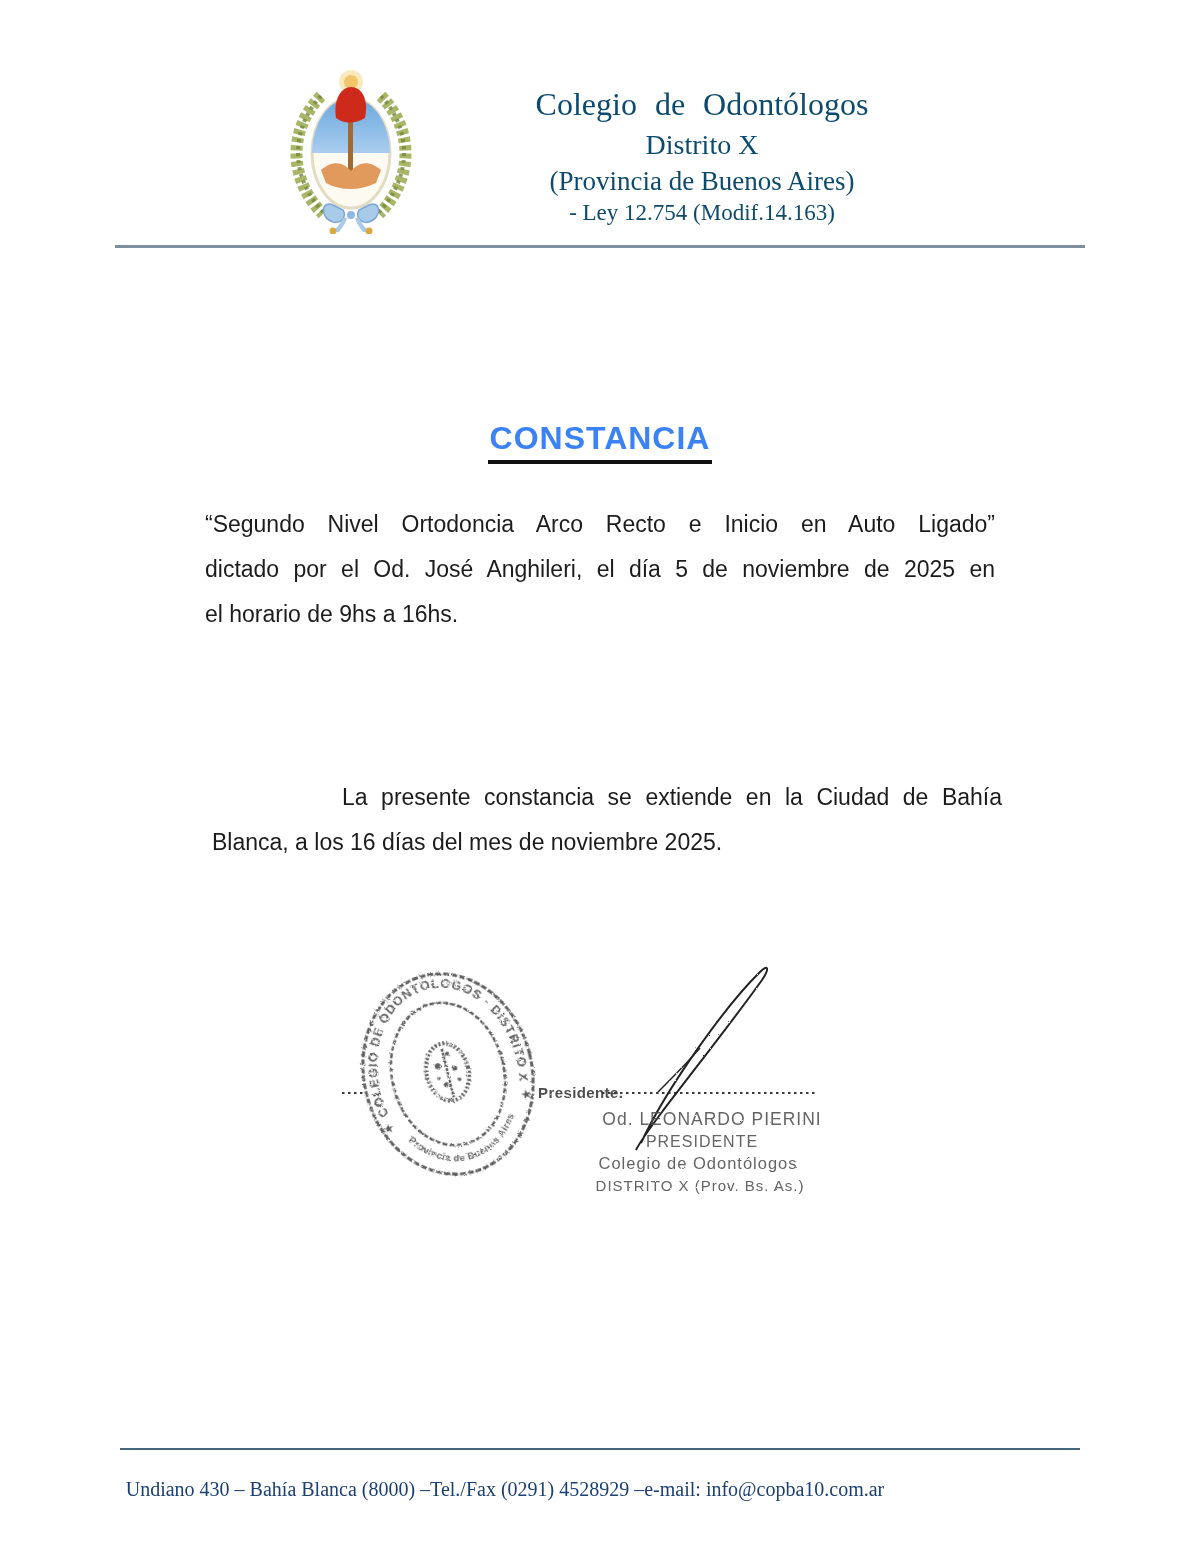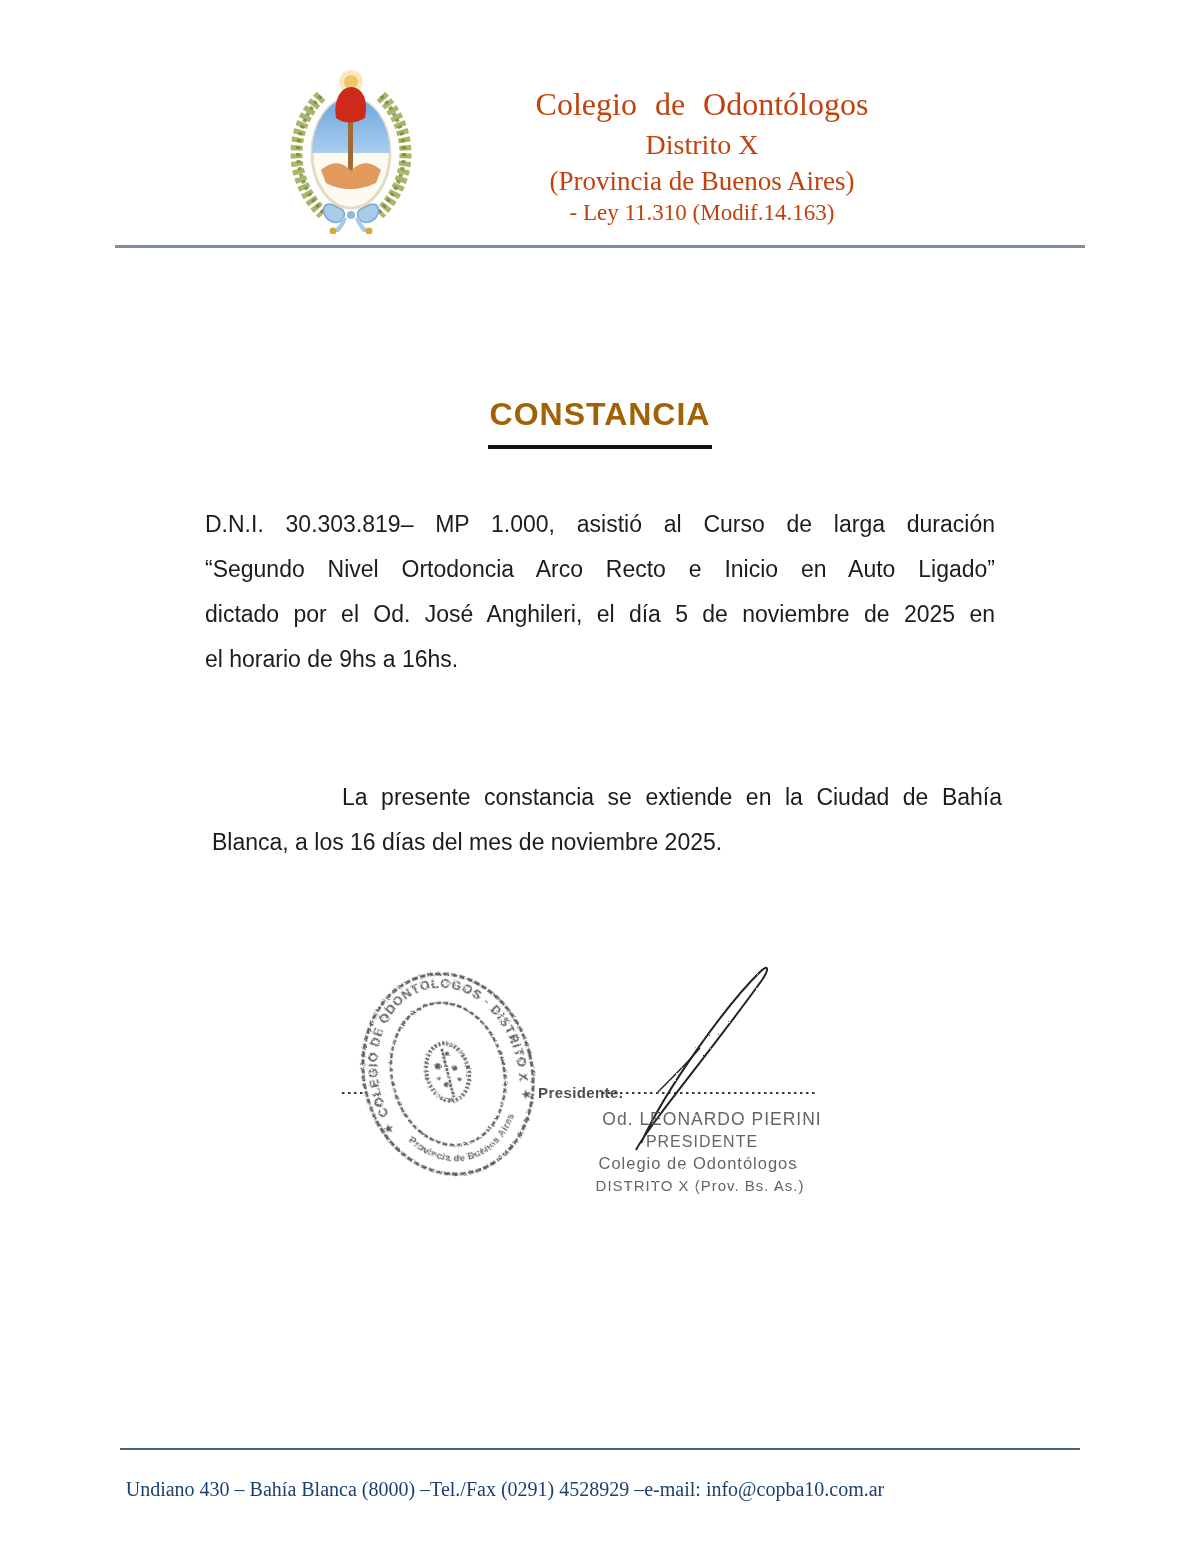--- a/index.html
+++ b/index.html
@@ -9,38 +9,38 @@
     background:#ffffff;
     overflow:hidden;
     font-family:"Liberation Sans", sans-serif;
     color:#1c1c1c;
   }
 
   
   .logo{position:absolute;left:281px;top:60px;width:140px;height:174px;}
   .header-text{
     position:absolute;left:402px;top:84px;width:600px;
-    text-align:center;color:#c2410c;
+    text-align:center;color:#0c4a6e;
     font-family:"Liberation Serif", serif;
   }
   .org-line1{font-size:32px;line-height:41px;word-spacing:10px;}
   .org-line2{font-size:28px;line-height:40px;}
   .org-sub{font-size:27px;line-height:33px;}
   .org-law{font-size:23px;line-height:30px;}
   .header-rule{
     position:absolute;left:115px;top:245px;width:970px;height:0;
     border-top:3px solid #7e909f;
   }
 
   
   .title-wrap{position:absolute;left:0;top:396px;width:1200px;text-align:center;}
   .doc-title{
     display:inline-block;
     font-size:32px;font-weight:bold;letter-spacing:1px;
-    color:#a16207;border-bottom:4px solid #111;padding:0 2px 12px 2px;
+    color:#3b82f6;border-bottom:4px solid #111;padding:0 2px 3px 2px;margin-top:24px;
   }
 
   
   .body-block{position:absolute;left:205px;width:790px;font-size:23px;color:#1c1c1c;}
   .b1{top:502px;}
   .b2{top:775px;margin-left:7px;}
   .bline{height:45px;line-height:45px;white-space:normal;}
   .just{text-align:justify;text-align-last:justify;text-justify:inter-word;}
   .pl168{padding-left:168px;}
   .pl130{padding-left:130px;}
@@ -93,30 +93,29 @@
     <path d="M78 158 C 82 166 86 170 90 172 L 82 172 C 78 167 75 162 74 158 Z" fill="#a9cbea"></path>
     <circle cx="52" cy="171" r="3.5" fill="#d9a93e"></circle>
     <circle cx="88" cy="171" r="3.5" fill="#d9a93e"></circle>
     <circle cx="70" cy="155" r="4" fill="#8fb8e2"></circle>
   </svg>
 
   <div class="header-text">
     <div class="org-line1">Colegio de Odontólogos</div>
     <div class="org-line2">Distrito X</div>
     <div class="org-sub">(Provincia de Buenos Aires)</div>
-    <div class="org-law">- Ley 11.310 (Modif.14.163)</div>
+    <div class="org-law">- Ley 12.754 (Modif.14.163)</div>
   </div>
   <div class="header-rule"></div>
 
   <div class="title-wrap">
     <span class="doc-title">CONSTANCIA</span>
   </div>
 
   <div class="body-block b1">
-    <div class="bline just">D.N.I. 30.303.819– MP 1.000, asistió al Curso de larga duración</div>
     <div class="bline just">“Segundo Nivel Ortodoncia Arco Recto e Inicio en Auto Ligado”</div>
     <div class="bline just">dictado por el Od. José Anghileri, el día 5 de noviembre de 2025 en</div>
     <div class="bline">el horario de 9hs a 16hs.</div>
   </div>
 
   <div class="body-block b2">
     <div class="bline just pl130">La presente constancia se extiende en la Ciudad de Bahía</div>
     <div class="bline">Blanca, a los 16 días del mes de noviembre 2025.</div>
   </div>
 

